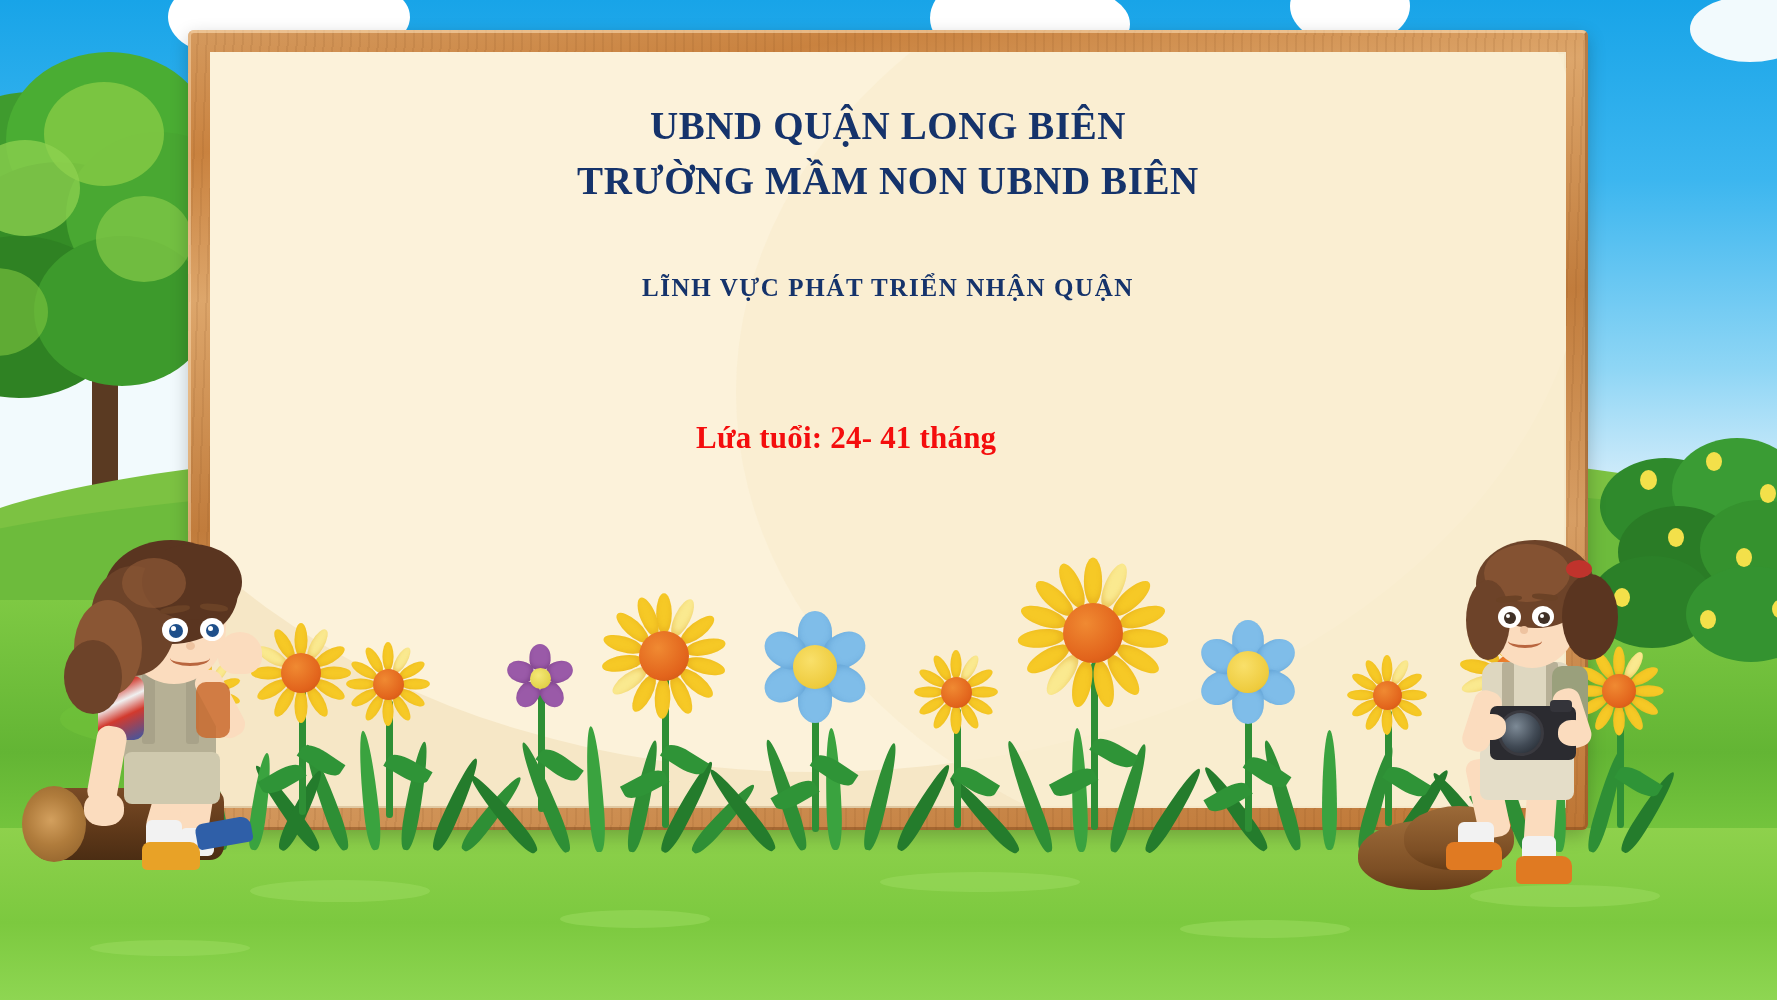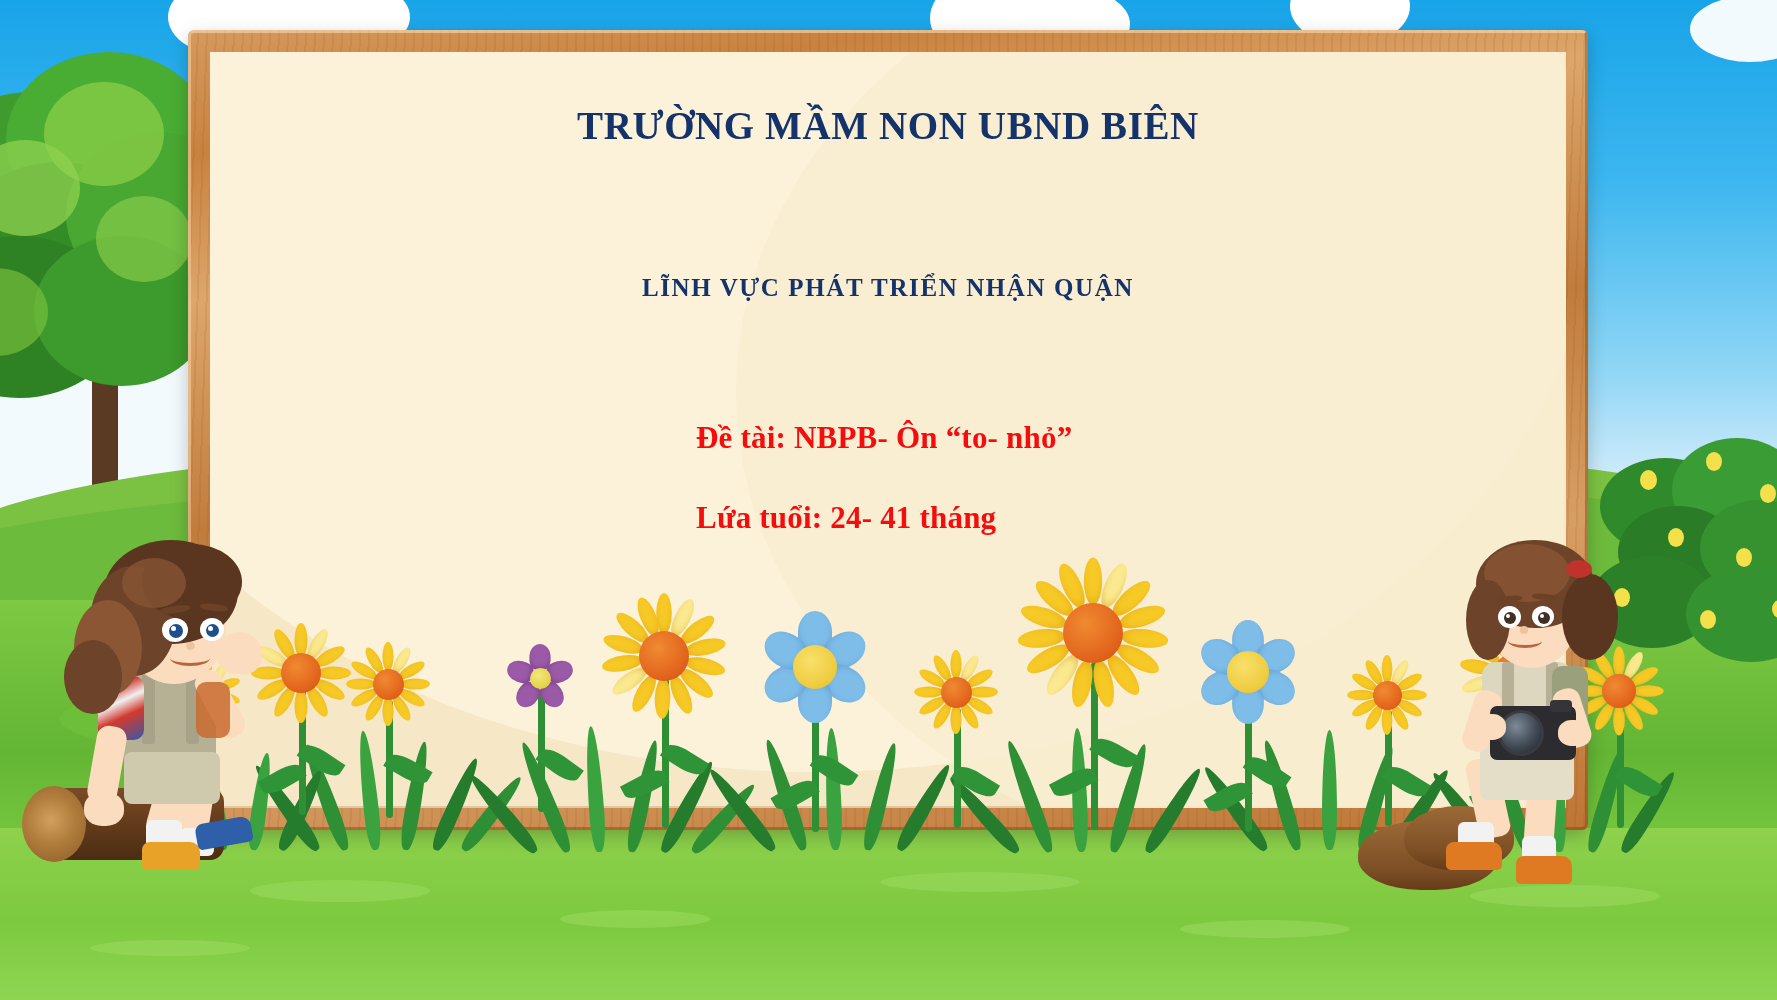--- a/index.html
+++ b/index.html
@@ -269,27 +269,27 @@
   <div class="board-wrap">
     <div class="board-frame"></div>
     <div class="frame-bevel"></div>
     <div class="board-inner">
       <div class="board-sheen"></div>
       <div class="board-sheen2"></div>
     </div>
 
     <div class="content">
       <div class="org-title">
+        <span>UBND QUẬN LONG BIÊN</span>
         <span class="ln2">TRƯỜNG MẦM NON UBND BIÊN</span>
       </div>
 
       <div class="subject">LĨNH VỰC PHÁT TRIỂN NHẬN QUẬN</div>
 
       <div class="details">
-        <div class="detail-line">Đề tài: NBPB- Ôn “to- nhỏ”</div>
         <div class="detail-line">Lứa tuổi: 24- 41 tháng</div>
       </div>
     </div>
   </div>
 
   <div class="flora">
 
     <div>
       <div class="grass-tuft" style="left:300px;bottom:150px;width:190px;height:110px;">
         <div class="blade d" style="left:10px;transform:rotate(-36deg);height:104px;"></div>

